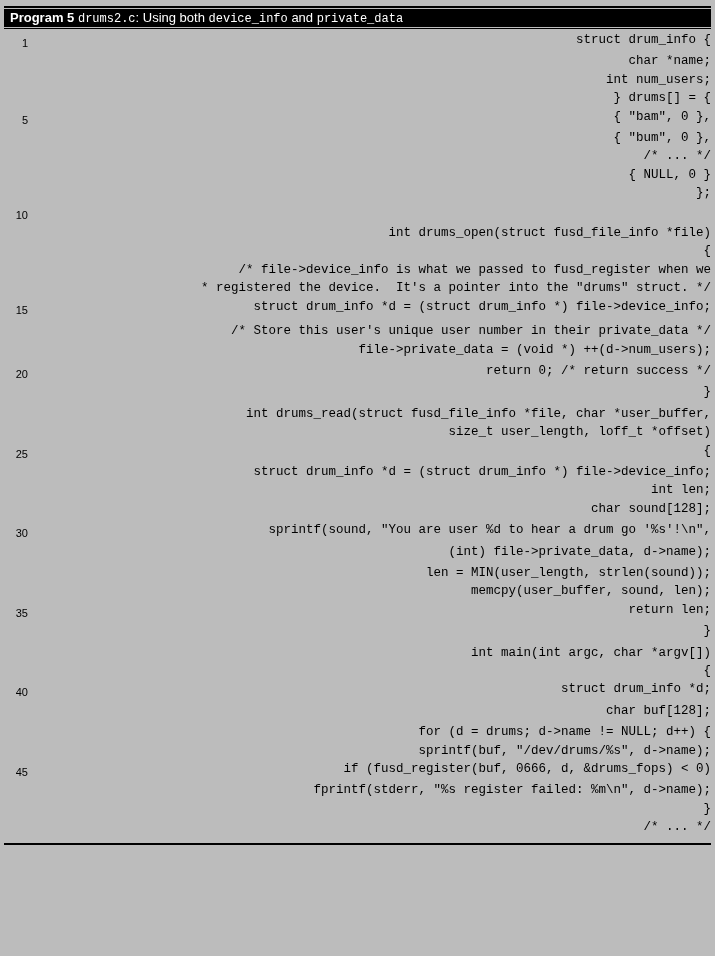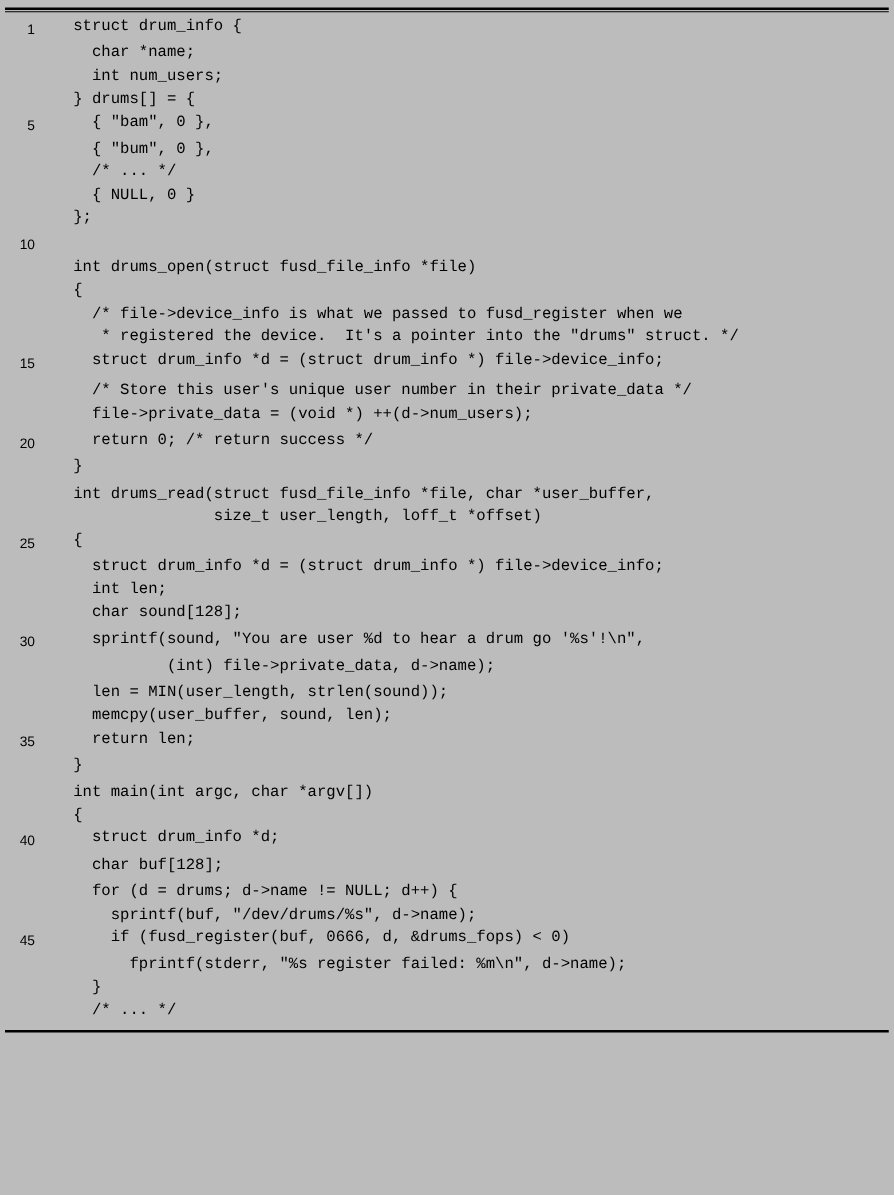--- a/index.html
+++ b/index.html
@@ -59,27 +59,32 @@
       text-align: right;
       flex-shrink: 0;
       color: #000;
       font-family: Arial, sans-serif;
       font-size: 11px;
       padding-top: 3px;
     }
     .code-text {
       flex: 1;
       padding-left: 8px;
+      text-align: right;
     }
     .footer-border {
       border-top: 2px solid #000;
       margin: 2px 4px 0 4px;
     }
   </style>
 </head>
 <body>
 
 <div class="container">
   <div class="header-border-top"></div>
+  <div class="header">
+    <span class="bold">Program 5</span>
+    <span class="mono">drums2.c</span><span>: Using both </span><span class="mono">device_info</span><span> and </span><span class="mono">private_data</span>
+  </div>
   <div class="header-border-bottom"></div>
   <div class="code-area" id="code-area"><div class="code-line"><span class="line-num">1</span><span class="code-text">   struct drum_info {</span></div><div class="code-line"><span class="line-num"></span><span class="code-text">     char *name;</span></div><div class="code-line"><span class="line-num"></span><span class="code-text">     int num_users;</span></div><div class="code-line"><span class="line-num"></span><span class="code-text">   } drums[] = {</span></div><div class="code-line"><span class="line-num">5</span><span class="code-text">     { "bam", 0 },</span></div><div class="code-line"><span class="line-num"></span><span class="code-text">     { "bum", 0 },</span></div><div class="code-line"><span class="line-num"></span><span class="code-text">     /* ... */</span></div><div class="code-line"><span class="line-num"></span><span class="code-text">     { NULL, 0 }</span></div><div class="code-line"><span class="line-num"></span><span class="code-text">   };</span></div><div class="code-line"><span class="line-num">10</span><span class="code-text"></span></div><div class="code-line"><span class="line-num"></span><span class="code-text">   int drums_open(struct fusd_file_info *file)</span></div><div class="code-line"><span class="line-num"></span><span class="code-text">   {</span></div><div class="code-line"><span class="line-num"></span><span class="code-text">     /* file-&gt;device_info is what we passed to fusd_register when we</span></div><div class="code-line"><span class="line-num"></span><span class="code-text">      * registered the device.  It's a pointer into the "drums" struct. */</span></div><div class="code-line"><span class="line-num">15</span><span class="code-text">     struct drum_info *d = (struct drum_info *) file-&gt;device_info;</span></div><div class="code-line"><span class="line-num"></span><span class="code-text"></span></div><div class="code-line"><span class="line-num"></span><span class="code-text">     /* Store this user's unique user number in their private_data */</span></div><div class="code-line"><span class="line-num"></span><span class="code-text">     file-&gt;private_data = (void *) ++(d-&gt;num_users);</span></div><div class="code-line"><span class="line-num"></span><span class="code-text"></span></div><div class="code-line"><span class="line-num">20</span><span class="code-text">     return 0; /* return success */</span></div><div class="code-line"><span class="line-num"></span><span class="code-text">   }</span></div><div class="code-line"><span class="line-num"></span><span class="code-text"></span></div><div class="code-line"><span class="line-num"></span><span class="code-text">   int drums_read(struct fusd_file_info *file, char *user_buffer,</span></div><div class="code-line"><span class="line-num"></span><span class="code-text">                  size_t user_length, loff_t *offset)</span></div><div class="code-line"><span class="line-num">25</span><span class="code-text">   {</span></div><div class="code-line"><span class="line-num"></span><span class="code-text">     struct drum_info *d = (struct drum_info *) file-&gt;device_info;</span></div><div class="code-line"><span class="line-num"></span><span class="code-text">     int len;</span></div><div class="code-line"><span class="line-num"></span><span class="code-text">     char sound[128];</span></div><div class="code-line"><span class="line-num"></span><span class="code-text"></span></div><div class="code-line"><span class="line-num">30</span><span class="code-text">     sprintf(sound, "You are user %d to hear a drum go '%s'!\n",</span></div><div class="code-line"><span class="line-num"></span><span class="code-text">             (int) file-&gt;private_data, d-&gt;name);</span></div><div class="code-line"><span class="line-num"></span><span class="code-text"></span></div><div class="code-line"><span class="line-num"></span><span class="code-text">     len = MIN(user_length, strlen(sound));</span></div><div class="code-line"><span class="line-num"></span><span class="code-text">     memcpy(user_buffer, sound, len);</span></div><div class="code-line"><span class="line-num">35</span><span class="code-text">     return len;</span></div><div class="code-line"><span class="line-num"></span><span class="code-text">   }</span></div><div class="code-line"><span class="line-num"></span><span class="code-text"></span></div><div class="code-line"><span class="line-num"></span><span class="code-text">   int main(int argc, char *argv[])</span></div><div class="code-line"><span class="line-num"></span><span class="code-text">   {</span></div><div class="code-line"><span class="line-num">40</span><span class="code-text">     struct drum_info *d;</span></div><div class="code-line"><span class="line-num"></span><span class="code-text">     char buf[128];</span></div><div class="code-line"><span class="line-num"></span><span class="code-text"></span></div><div class="code-line"><span class="line-num"></span><span class="code-text">     for (d = drums; d-&gt;name != NULL; d++) {</span></div><div class="code-line"><span class="line-num"></span><span class="code-text">       sprintf(buf, "/dev/drums/%s", d-&gt;name);</span></div><div class="code-line"><span class="line-num">45</span><span class="code-text">       if (fusd_register(buf, 0666, d, &amp;drums_fops) &lt; 0)</span></div><div class="code-line"><span class="line-num"></span><span class="code-text">         fprintf(stderr, "%s register failed: %m\n", d-&gt;name);</span></div><div class="code-line"><span class="line-num"></span><span class="code-text">     }</span></div><div class="code-line"><span class="line-num"></span><span class="code-text">     /* ... */</span></div></div>
   <div class="footer-border"></div>
 </div>
 
 </body></html>

